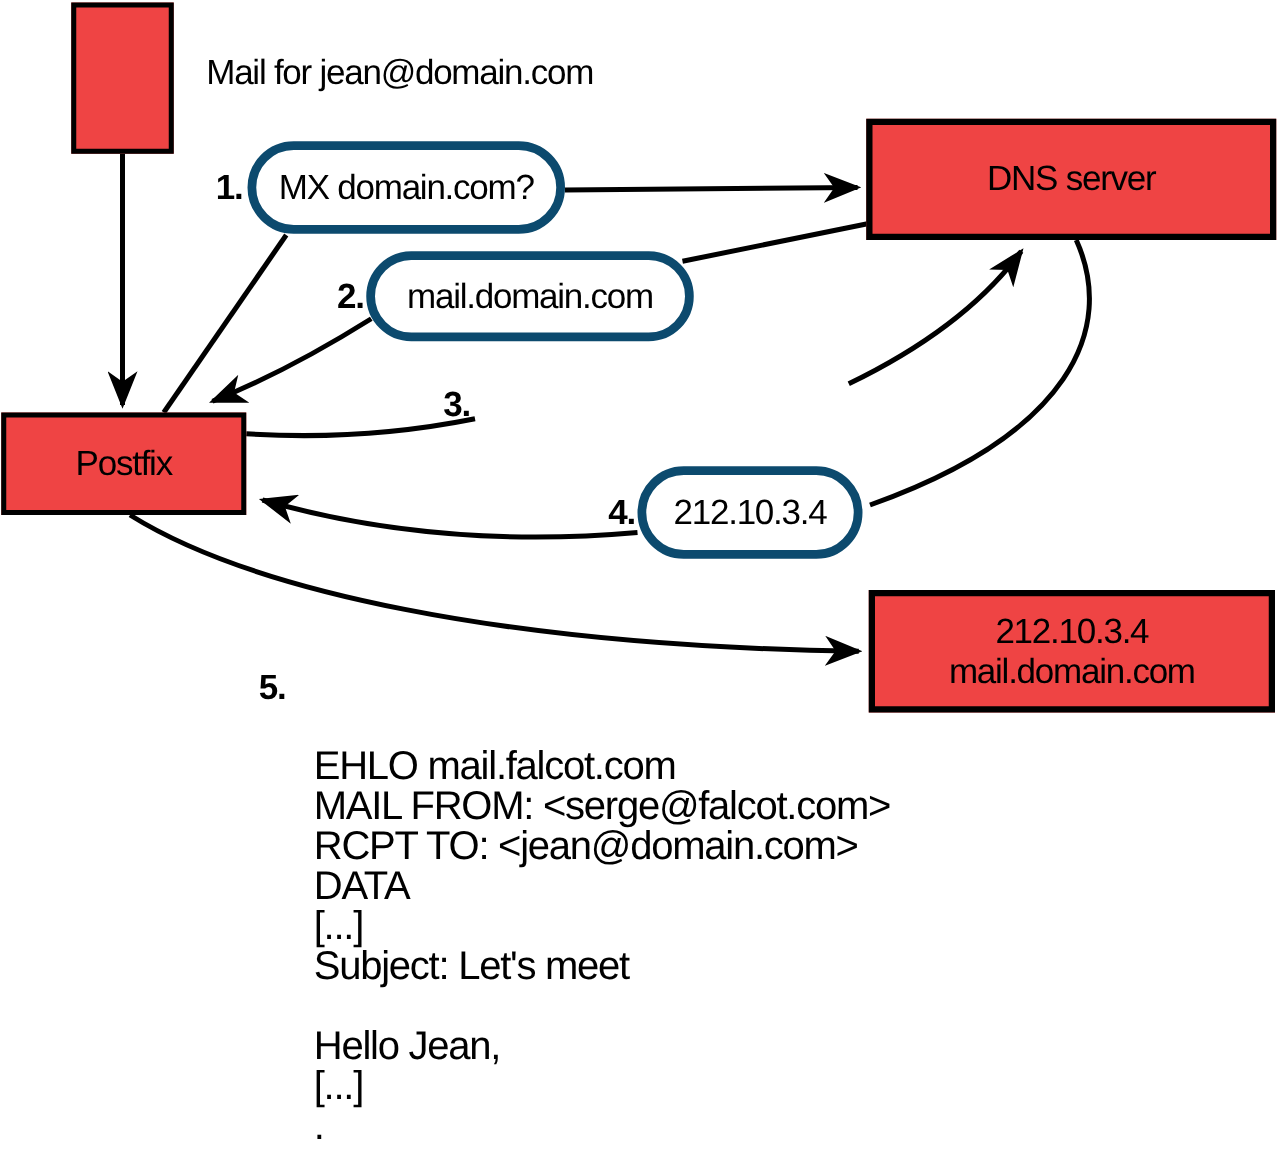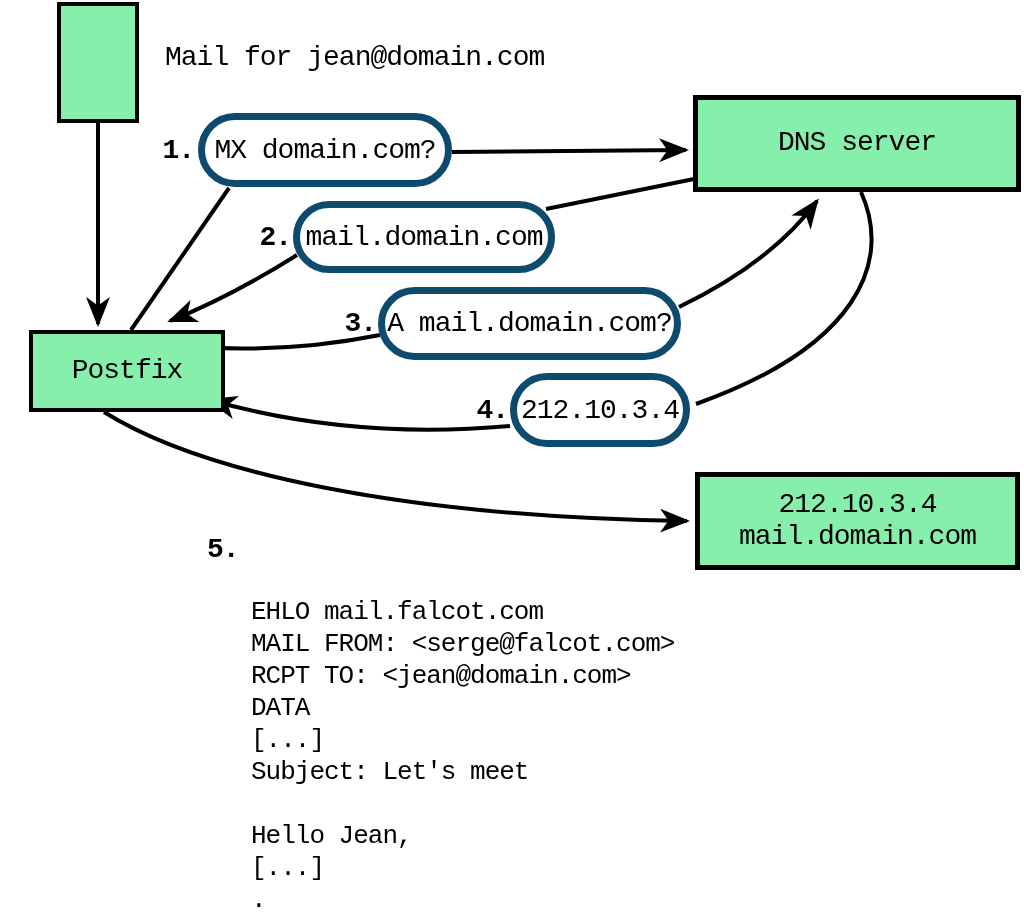--- a/index.html
+++ b/index.html
@@ -1,43 +1,43 @@
 <!DOCTYPE html>
 <html><head>
 <meta charset="utf-8">
 <style>
   html,body{margin:0;padding:0;background:#fff;}
   #canvas{
     position:relative;width:1024px;height:919px;background:#fff;
-    font-family:Liberation Mono, monospace;color:#000;
+    font-family:Liberation Sans, sans-serif;color:#000;
     overflow:hidden;
   }
   #arrows{position:absolute;left:0;top:0;width:1024px;height:919px;}
   .box{
-    position:absolute;background:#86efac;border:4px solid #000;
+    position:absolute;background:#ef4444;border:4px solid #000;
     display:flex;align-items:center;justify-content:center;box-sizing:border-box;
   }
   .box.thick{border-width:5px;}
   .lbl{font-size:28px;letter-spacing:-1px;line-height:1.15;}
   .pill{
     position:absolute;background:#fff;border:7px solid #0c4a6e;border-radius:40px;
     display:flex;align-items:center;justify-content:center;box-sizing:border-box;
     font-size:28px;letter-spacing:-1px;white-space:nowrap;
   }
   .stepnum{
     position:absolute;font-size:28px;font-weight:700;letter-spacing:-1px;
     display:flex;align-items:center;justify-content:flex-end;box-sizing:border-box;
   }
   #note{position:absolute;left:165px;top:42px;font-size:28px;letter-spacing:-1px;white-space:nowrap;}
   #step5{position:absolute;left:207px;top:533px;height:33px;display:flex;align-items:center;white-space:nowrap;}
   #step5 .stepnum-inline{font-size:28px;font-weight:700;letter-spacing:-1px;margin-right:21px;}
   #step5 .steplabel{font-size:28px;letter-spacing:-1px;}
   #smtp{
     position:absolute;left:251px;top:596px;width:480px;
-    font-size:26px;letter-spacing:-1px;line-height:32px;white-space:pre;
+    font-size:32px;letter-spacing:-1px;line-height:32px;white-space:pre;
   }
   #mailserver .two-lines{text-align:center;}
   svg path{fill:none;stroke:#000;stroke-width:4;}
 </style>
 </head>
 <body>
 
 <div id="canvas">
 
   <svg id="arrows" viewBox="0 0 1024 919">
@@ -69,39 +69,38 @@
   </svg>
 
   <div class="box" style="left:57px;top:2px;width:82px;height:121px;"></div>
 
   <div id="note">Mail for jean@domain.com</div>
 
   <div class="box thick" style="left:693px;top:95px;width:328px;height:97px;">
     <span class="lbl">DNS server</span>
   </div>
 
-  <div class="box" style="left:1px;top:330px;width:196px;height:82px;margin-left:28px;">
+  <div class="box" style="left:1px;top:330px;width:196px;height:82px;">
     <span class="lbl">Postfix</span>
   </div>
 
   <div id="mailserver" class="box thick" style="left:695px;top:472px;width:325px;height:98px;">
     <div class="two-lines">
       <div class="lbl">212.10.3.4</div>
       <div class="lbl">mail.domain.com</div>
     </div>
   </div>
 
   <div class="stepnum" style="left:134px;top:113px;width:60px;height:74px;">1.</div>
   <div class="stepnum" style="left:231px;top:201px;width:60px;height:72px;">2.</div>
   <div class="stepnum" style="left:316px;top:287px;width:60px;height:73px;">3.</div>
   <div class="stepnum" style="left:448px;top:373px;width:60px;height:74px;">4.</div>
 
   <div class="pill" style="left:198px;top:113px;width:254px;height:74px;">MX domain.com?</div>
   <div class="pill" style="left:293px;top:201px;width:262px;height:72px;">mail.domain.com</div>
-  <div class="pill" style="left:378px;top:287px;width:303px;height:73px;">A mail.domain.com?</div>
   <div class="pill" style="left:510px;top:373px;width:180px;height:74px;">212.10.3.4</div>
 
   <div id="step5">
     <span class="stepnum-inline">5.</span>
   </div>
 
   <div id="smtp">EHLO mail.falcot.com
 MAIL FROM: &lt;serge@falcot.com&gt;
 RCPT TO: &lt;jean@domain.com&gt;
 DATA

